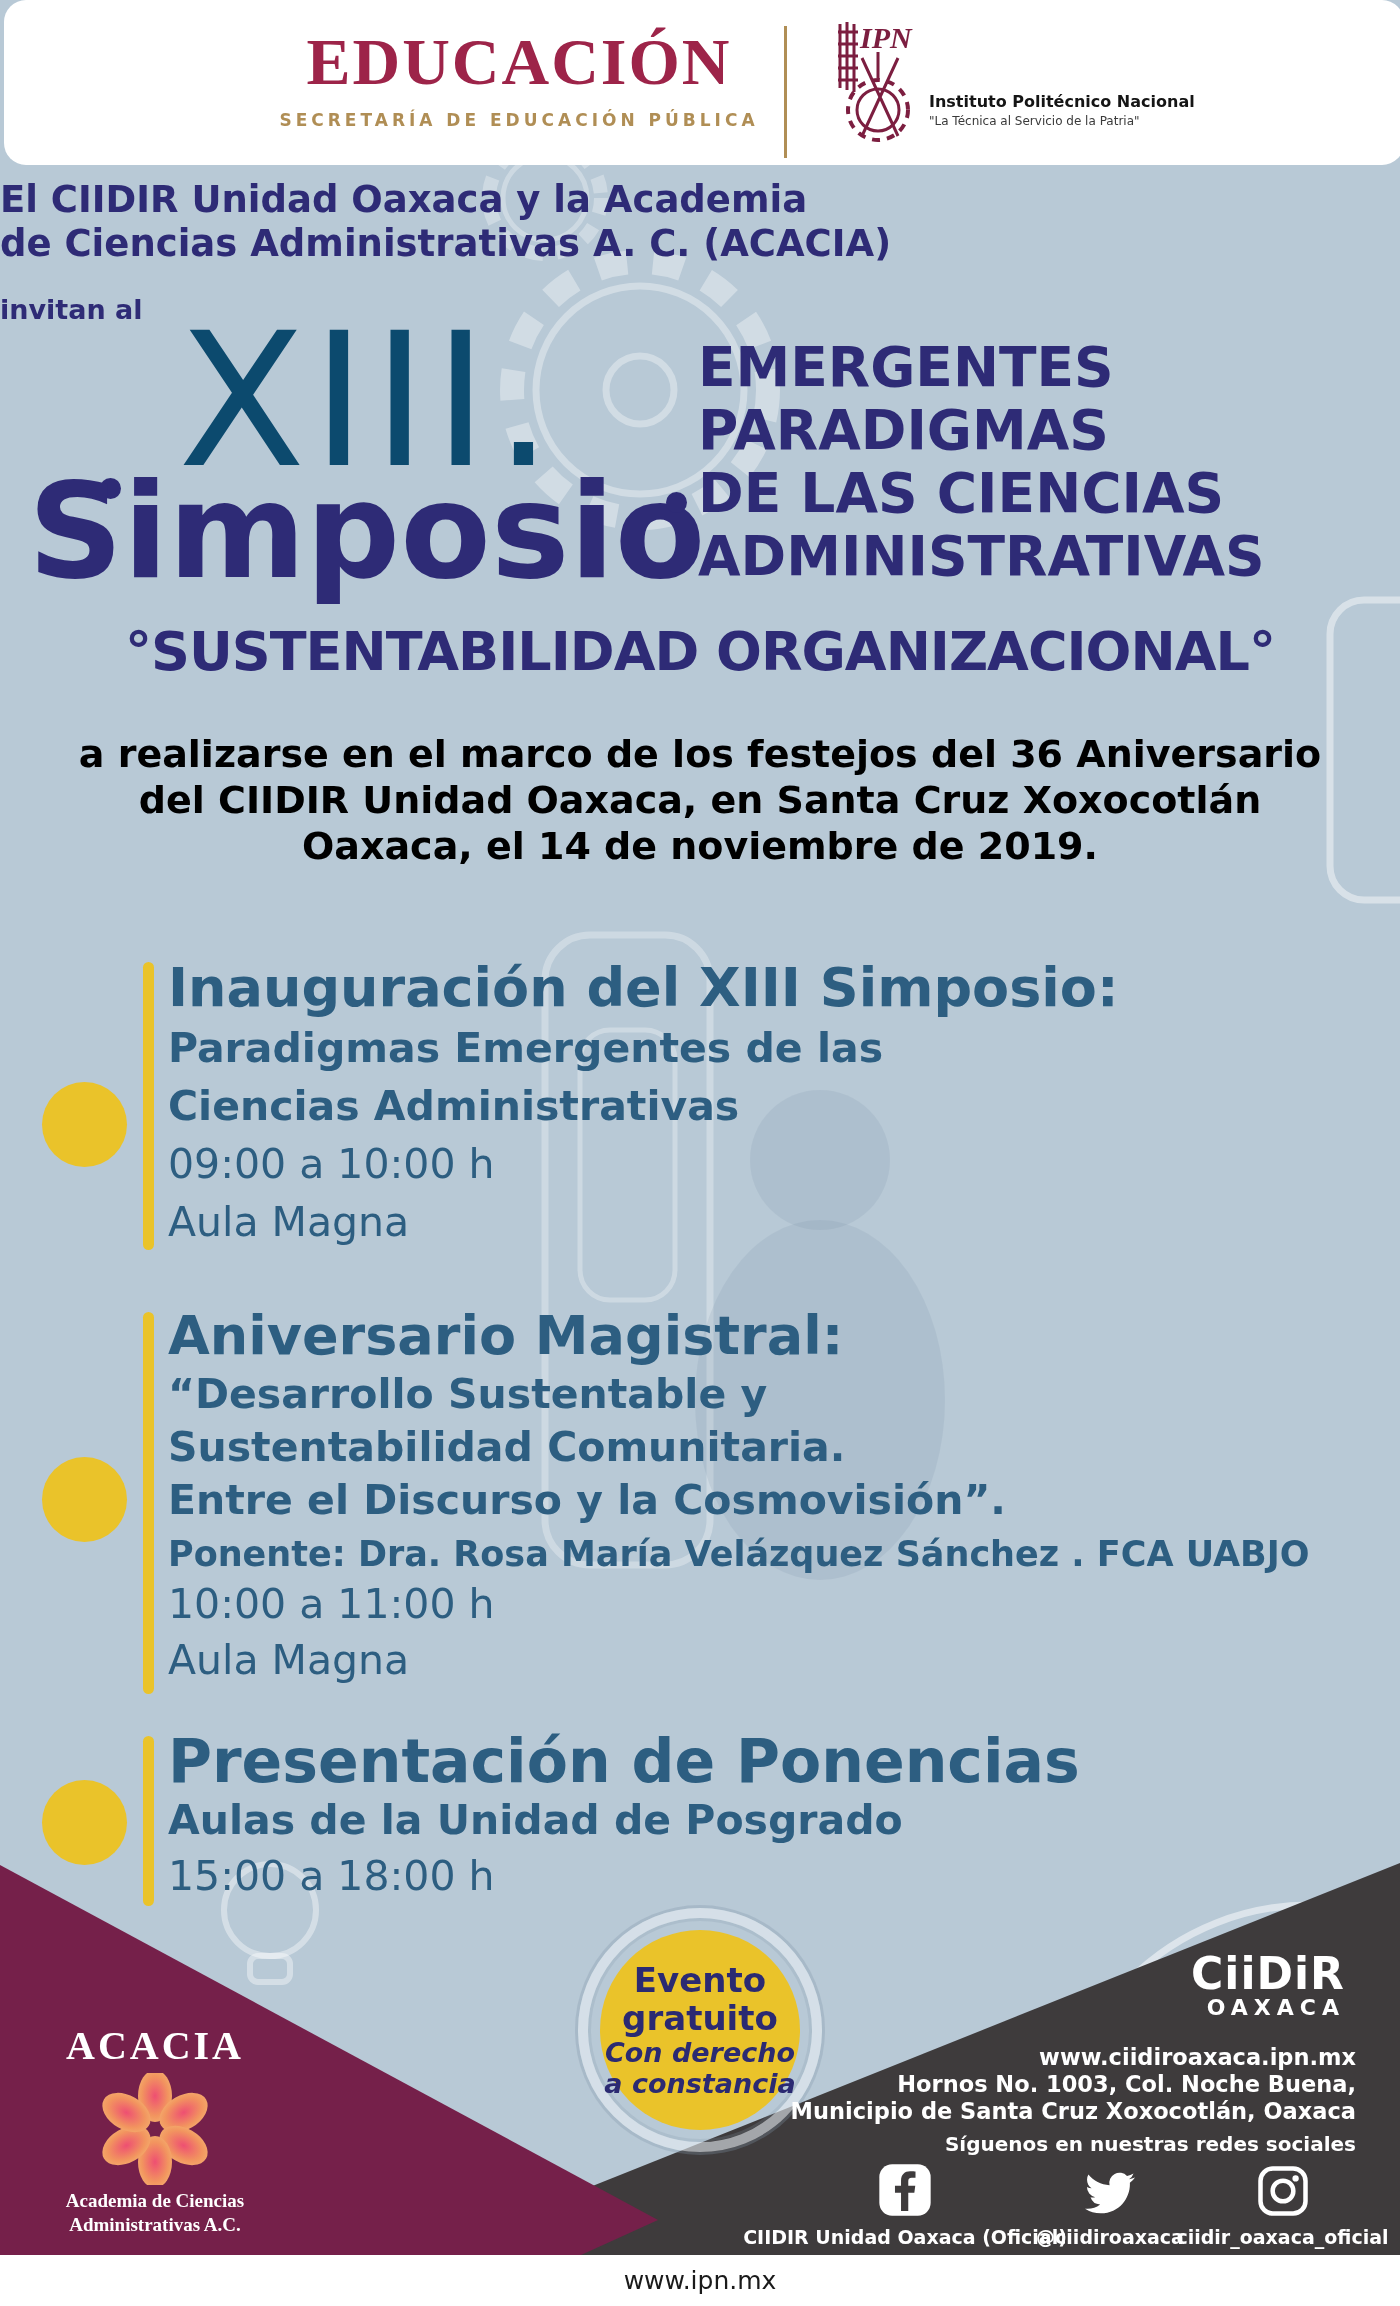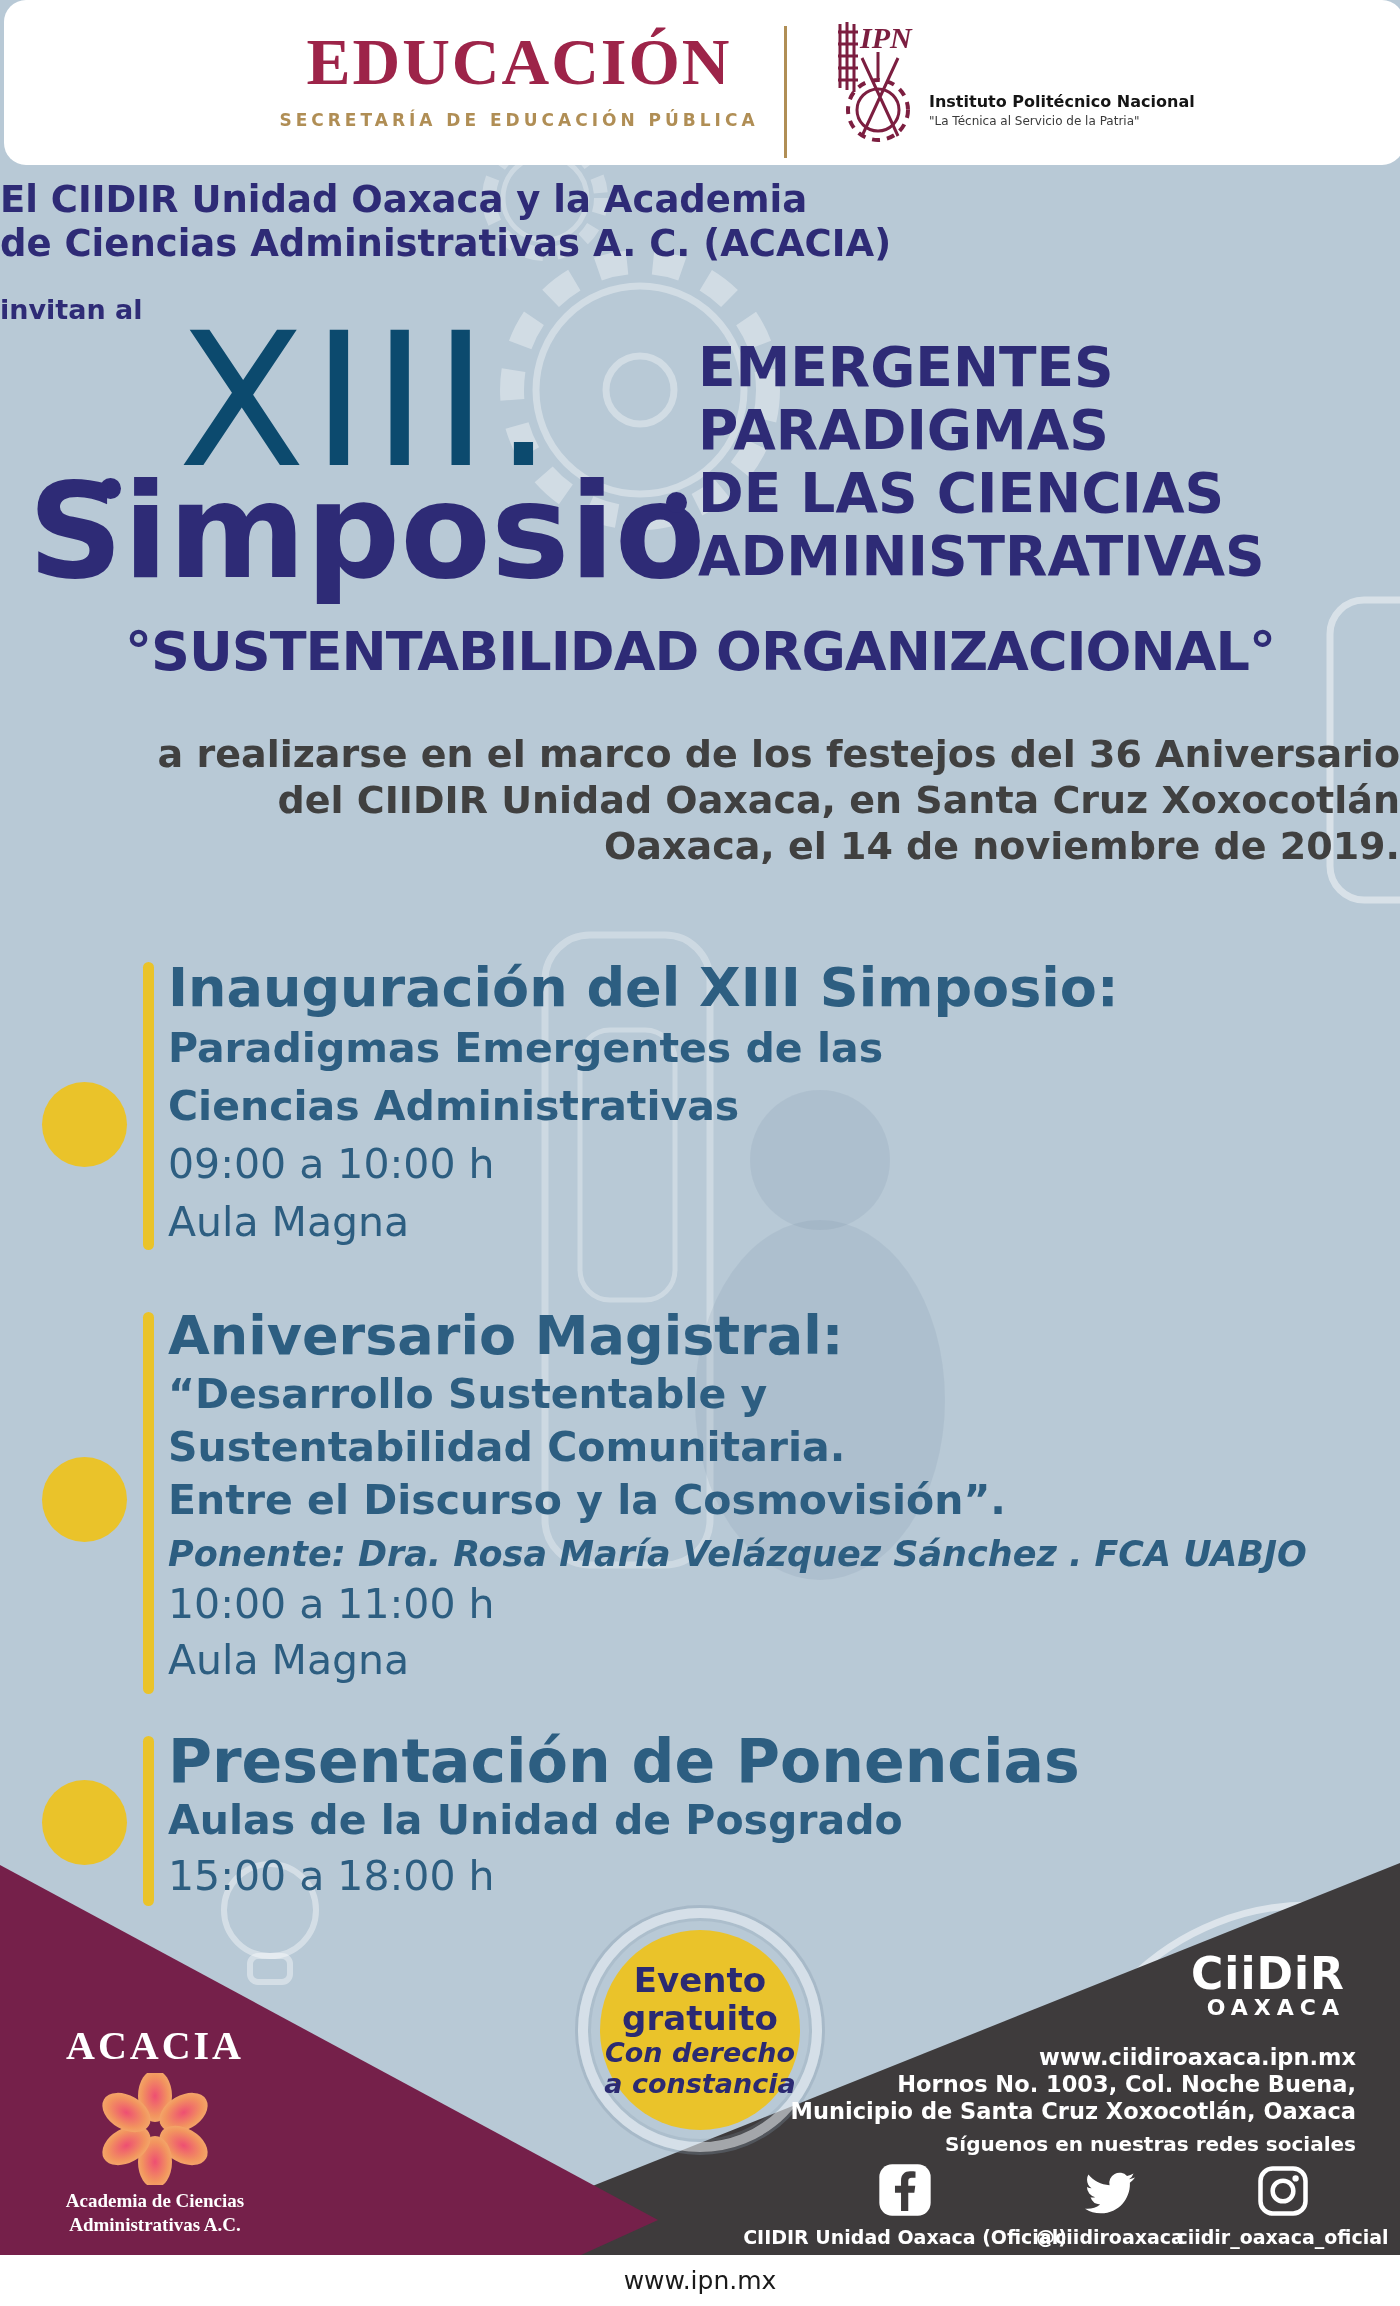--- a/index.html
+++ b/index.html
@@ -30,39 +30,39 @@
   
   .title-roman{ position:absolute; left:178px; top:308px; font-size:186px; line-height:1; font-weight:400; letter-spacing:6px; color:#0c4a6e; }
   .title-word{ position:absolute; left:28px; top:462px; font-size:132px; line-height:1.05; font-weight:800; color:#2e2b76; }
   .title-dot{ position:absolute; width:21px; height:21px; border-radius:50%; background:#2e2b76; }
   #dot-left{ left:100px; top:478px; }
   #dot-right{ left:666px; top:492px; }
   .title-right{ position:absolute; left:698px; top:336px; width:680px; color:#2e2b76; font-weight:800; font-size:55px; line-height:63px; letter-spacing:0px; }
   .title-theme{ position:absolute; left:0; top:620px; width:1400px; text-align:center; color:#2e2b76; font-weight:800; font-size:54px; letter-spacing:-1px; }
 
   
-  .desc{ position:absolute; left:0; width:1400px; text-align:right; color:#404040; font-weight:700; font-size:38px; }
+  .desc{ position:absolute; left:0; width:1400px; text-align:center; color:#000000; font-weight:700; font-size:38px; }
   #desc1{ top:732px; } #desc2{ top:778px; } #desc3{ top:824px; }
 
   
   .agenda-circle{ position:absolute; left:42px; width:85px; height:85px; border-radius:50%; background:#eac32a; }
   .agenda-bar{ position:absolute; left:143px; width:11px; border-radius:6px; background:#eac32a; }
   .agenda-heading{ position:absolute; left:168px; color:#2d5e81; font-weight:800; }
   .agenda-text{ position:absolute; left:168px; color:#2d5e81; }
   .w700{ font-weight:700; } .w600{ font-weight:600; } .w500{ font-weight:500; }
 
   #circle1{ top:1082px; } #bar1{ top:962px; height:288px; }
   #head1{ top:956px; font-size:54px; }
   #i1l1{ top:1024px; font-size:41px; } #i1l2{ top:1082px; font-size:41px; }
   #i1time{ top:1140px; font-size:41px; } #i1venue{ top:1198px; font-size:41px; }
 
   #circle2{ top:1457px; } #bar2{ top:1312px; height:382px; }
   #head2{ top:1304px; font-size:54px; }
   #i2l1{ top:1370px; font-size:41px; } #i2l2{ top:1423px; font-size:41px; } #i2l3{ top:1476px; font-size:41px; }
-  #i2spk{ top:1534px; font-size:35px;font-style:italic; }
+  #i2spk{ top:1534px; font-size:35px; }
   #i2time{ top:1580px; font-size:41px; } #i2venue{ top:1636px; font-size:41px; }
 
   #circle3{ top:1780px; } #bar3{ top:1736px; height:170px; }
   #head3{ top:1726px; font-size:60px; }
   #i3l1{ top:1796px; font-size:41px; } #i3time{ top:1852px; font-size:41px; }
 
   
   .charcoal-tri{ position:absolute; left:0; top:1863px; width:1400px; height:392px; background:#3e3b3c;
     clip-path:polygon(100% 0%, 30% 100%, 100% 100%); }
   .maroon-tri{ position:absolute; left:0; top:1865px; width:1400px; height:390px; background:#75204a;

